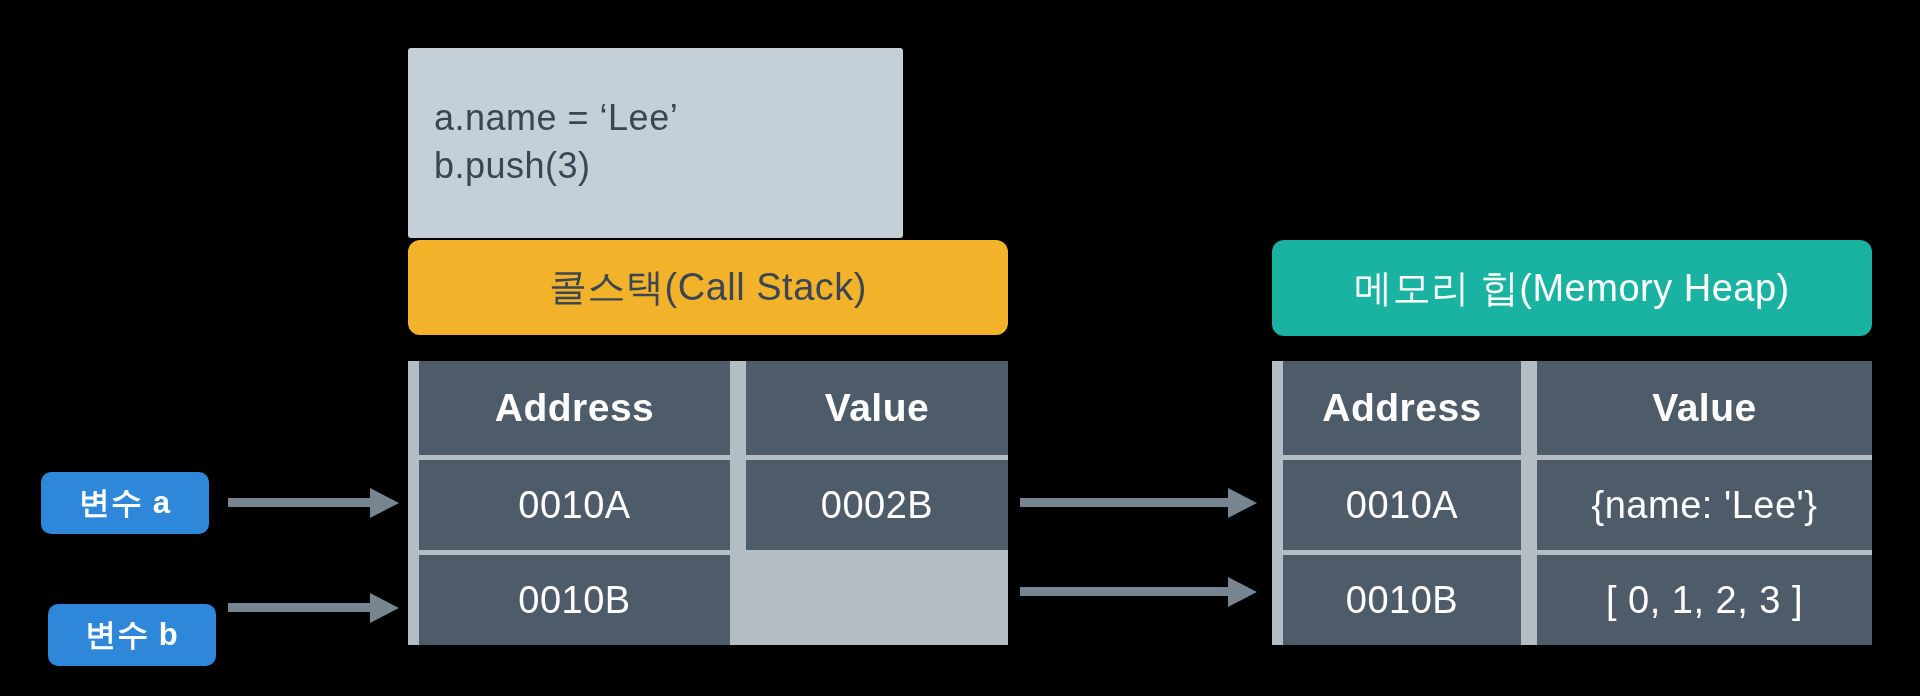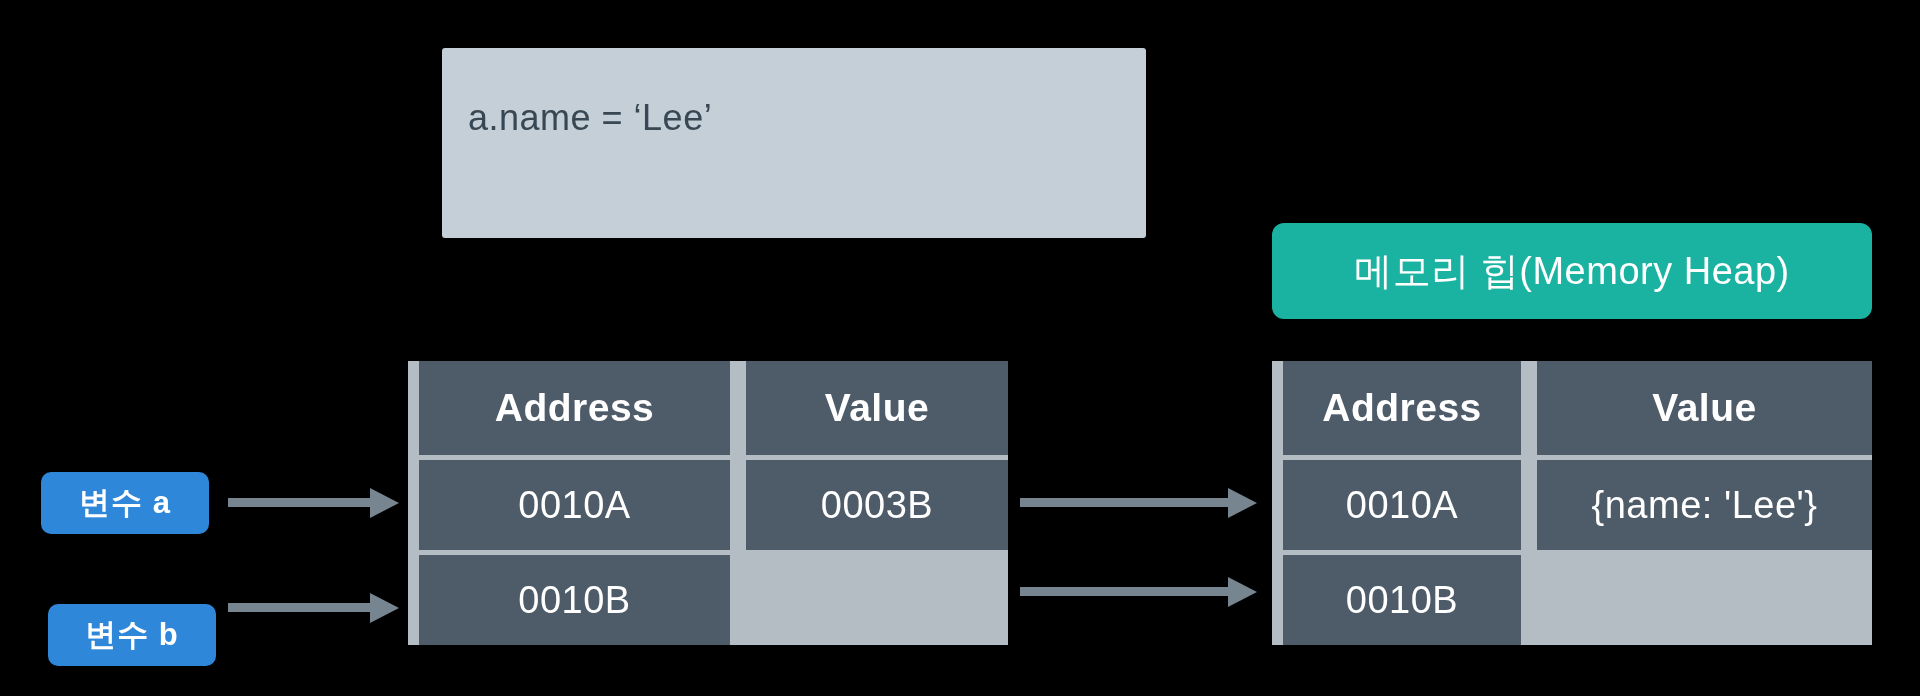--- a/index.html
+++ b/index.html
@@ -26,25 +26,24 @@
     width: 1920px;
     height: 696px;
     background: var(--background);
     overflow: hidden;
   }
 
   
   .code-box {
     position: absolute;
     left: 408px; top: 48px;
-    width: 704px; height: 190px;
+    width: 495px; height: 190px;
     background: var(--code_box_bg);
     border-radius: 3px;
     padding: 46px 8px 0 26px;
-    margin-left: 34px;
   }
   .code-line {
     font-size: 36px;
     line-height: 48px;
     color: var(--code_text);
     letter-spacing: 0.5px;
     white-space: pre;
   }
 
   
@@ -57,21 +56,21 @@
     justify-content: center;
     font-size: 38px;
     letter-spacing: 0.5px;
   }
   .title-bar.call-stack {
     left: 408px; top: 240px; height: 95px;
     background: var(--call_stack_accent);
     color: var(--call_stack_title_text);
   }
   .title-bar.memory-heap {
-    left: 1272px; top: 223px;
+    left: 1272px; top: 240px;
     background: var(--memory_heap_accent);
     color: var(--memory_heap_title_text);
   }
 
   
   .mem-table {
     position: absolute;
     top: 361px;
     width: 600px; height: 284px;
     display: grid;
@@ -138,38 +137,41 @@
   .arrow.stack-to-heap-2 .shaft { left: 1020px; top: 587px; width: 208px; }
   .arrow.stack-to-heap-2 .head  { left: 1228px; top: 577px; }
 </style>
 </head>
 <body>
 
 <div class="stage">
 
   <div class="code-box">
     <div class="code-line">a.name = ‘Lee’</div>
+    <div class="code-line">b.push(3)</div>
   </div>
 
+  <div class="title-bar call-stack">콜스택(Call Stack)</div>
   <div class="title-bar memory-heap">메모리 힙(Memory Heap)</div>
 
   <div class="mem-table stack">
     <div class="cell header">Address</div>
     <div class="cell header">Value</div>
     <div class="cell">0010A</div>
-    <div class="cell">0003B</div>
+    <div class="cell">0002B</div>
     <div class="cell">0010B</div>
   </div>
 
   <div class="mem-table heap">
     <div class="cell header">Address</div>
     <div class="cell header">Value</div>
     <div class="cell">0010A</div>
     <div class="cell">{name: 'Lee'}</div>
     <div class="cell">0010B</div>
+    <div class="cell">[ 0, 1, 2, 3 ]</div>
   </div>
 
   <div class="badge var-a">변수 a</div>
   <div class="badge var-b">변수 b</div>
 
   <div class="arrow a-to-stack">
     <div class="shaft"></div>
     <div class="head"></div>
   </div>
   <div class="arrow b-to-stack">

